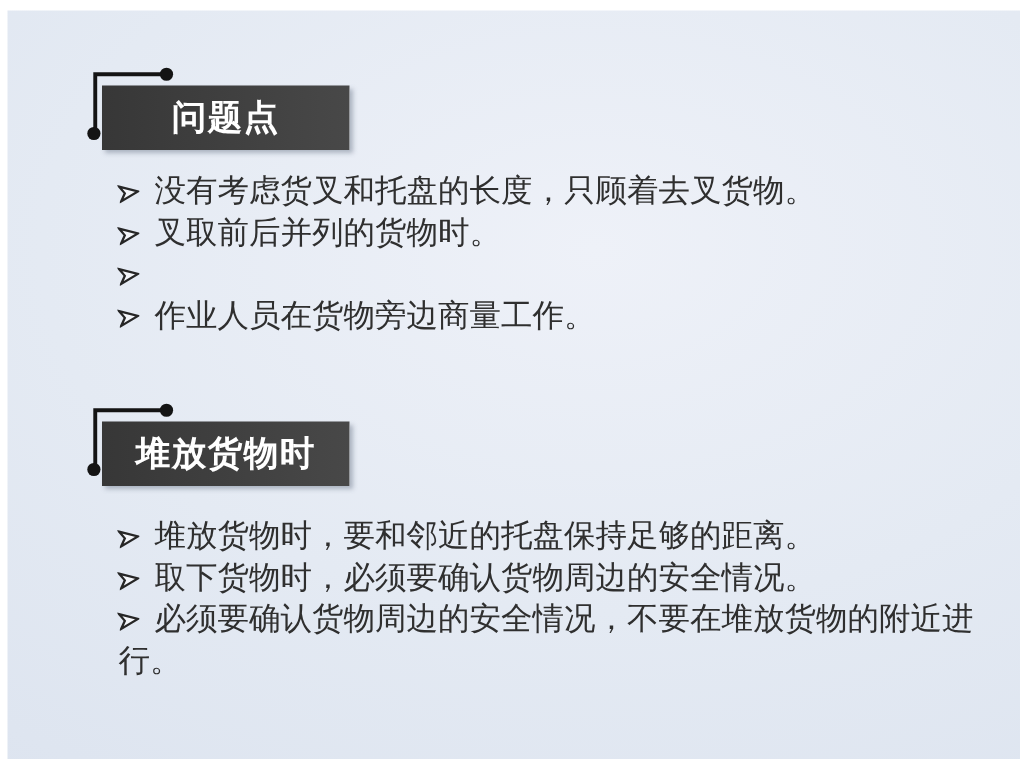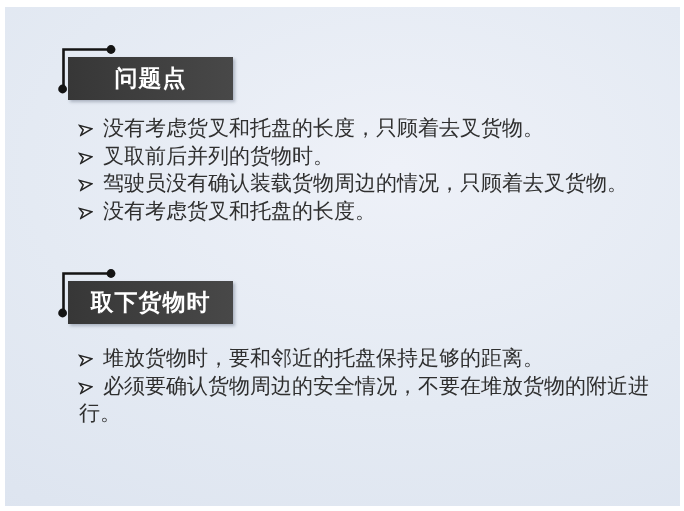--- a/index.html
+++ b/index.html
@@ -59,40 +59,43 @@
 
     <div class="blist" id="list1">
       <p class="li"><span class="bullet"><svg width="14" height="13" viewBox="0 0 14 13">
               <path d="M1 1.5 L13 6.5 L1 11.5 L4.2 6.5 Z" fill="#f4f6fa" stroke="#262626" stroke-width="1.5" stroke-linejoin="miter"></path>
             </svg></span><span>没有考虑货叉和托盘的长度，只顾着去叉货物。</span></p>
       <p class="li"><span class="bullet"><svg width="14" height="13" viewBox="0 0 14 13">
               <path d="M1 1.5 L13 6.5 L1 11.5 L4.2 6.5 Z" fill="#f4f6fa" stroke="#262626" stroke-width="1.5" stroke-linejoin="miter"></path>
             </svg></span><span>叉取前后并列的货物时。</span></p>
       <p class="li"><span class="bullet"><svg width="14" height="13" viewBox="0 0 14 13">
               <path d="M1 1.5 L13 6.5 L1 11.5 L4.2 6.5 Z" fill="#f4f6fa" stroke="#262626" stroke-width="1.5" stroke-linejoin="miter"></path>
-            </svg></span><span>驾驶员没有确认装载货物周边的情况，只顾着去叉货物。</span></p>
+            </svg></span></p>
       <p class="li"><span class="bullet"><svg width="14" height="13" viewBox="0 0 14 13">
               <path d="M1 1.5 L13 6.5 L1 11.5 L4.2 6.5 Z" fill="#f4f6fa" stroke="#262626" stroke-width="1.5" stroke-linejoin="miter"></path>
-            </svg></span><span>没有考虑货叉和托盘的长度。</span></p>
+            </svg></span><span>作业人员在货物旁边商量工作。</span></p>
     </div>
 
     <div class="hdr" id="hdr2">
       <svg class="bracket" width="64" height="56" viewBox="0 0 64 56">
         <polyline points="53,5.5 5.5,5.5 5.5,45" fill="none" stroke="#141414" stroke-width="2.6"></polyline>
         <circle cx="53" cy="5.5" r="4.4" fill="#141414"></circle>
         <circle cx="4.6" cy="45" r="4.4" fill="#141414"></circle>
       </svg>
       <div class="hdr-box">
-        <span class="hdr-title">取下货物时</span>
+        <span class="hdr-title">堆放货物时</span>
       </div>
     </div>
 
     <div class="blist" id="list2">
       <p class="li"><span class="bullet"><svg width="14" height="13" viewBox="0 0 14 13">
               <path d="M1 1.5 L13 6.5 L1 11.5 L4.2 6.5 Z" fill="#f4f6fa" stroke="#262626" stroke-width="1.5" stroke-linejoin="miter"></path>
             </svg></span><span>堆放货物时，要和邻近的托盘保持足够的距离。</span></p>
       <p class="li"><span class="bullet"><svg width="14" height="13" viewBox="0 0 14 13">
               <path d="M1 1.5 L13 6.5 L1 11.5 L4.2 6.5 Z" fill="#f4f6fa" stroke="#262626" stroke-width="1.5" stroke-linejoin="miter"></path>
+            </svg></span><span>取下货物时，必须要确认货物周边的安全情况。</span></p>
+      <p class="li"><span class="bullet"><svg width="14" height="13" viewBox="0 0 14 13">
+              <path d="M1 1.5 L13 6.5 L1 11.5 L4.2 6.5 Z" fill="#f4f6fa" stroke="#262626" stroke-width="1.5" stroke-linejoin="miter"></path>
             </svg></span><span>必须要确认货物周边的安全情况，不要在堆放货物的附近进行。</span></p>
     </div>
 
   </div>
 </div>
 
 </body></html>

